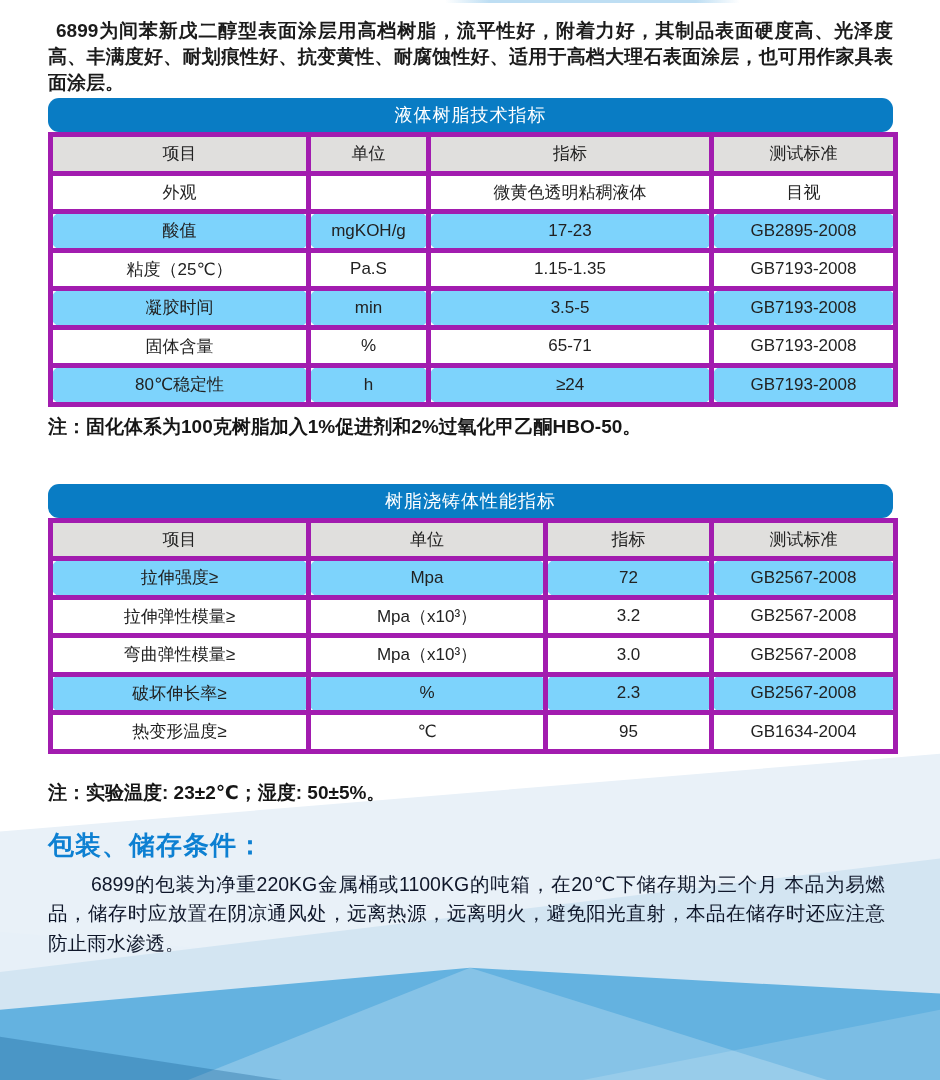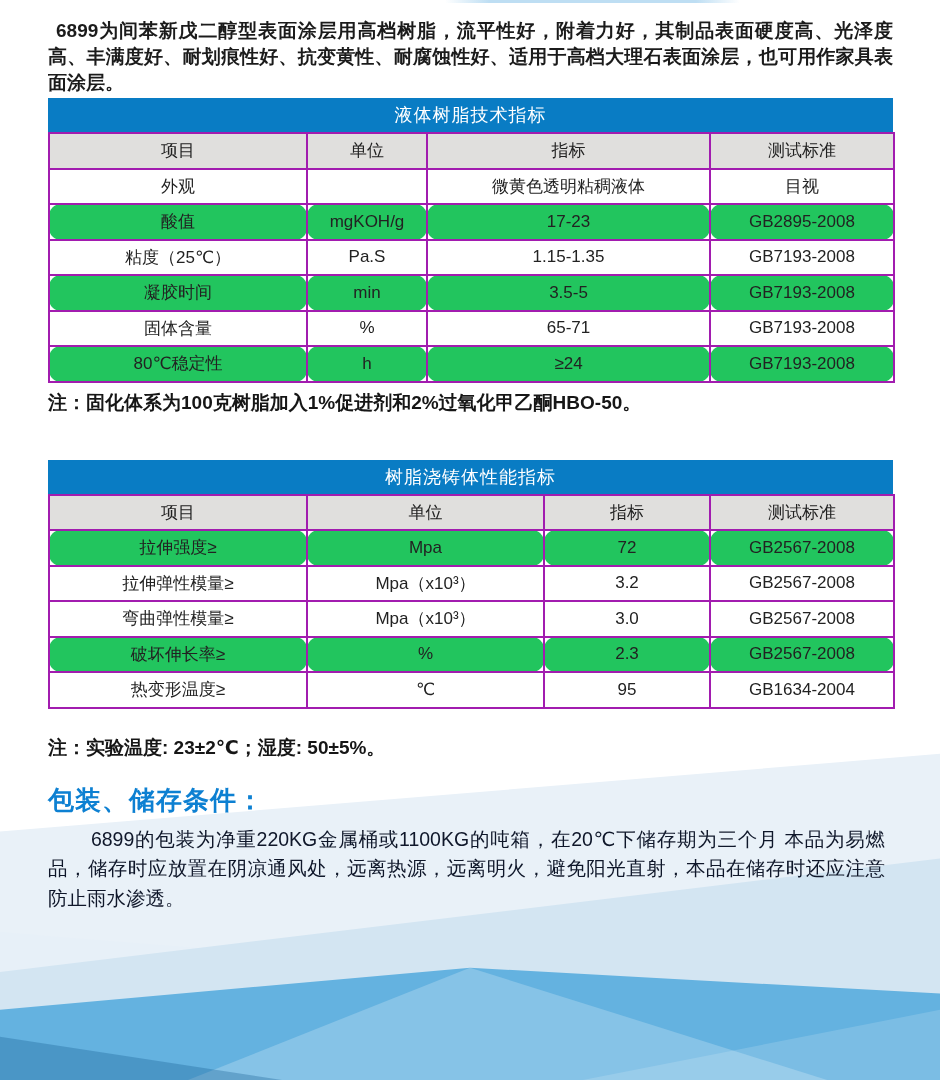--- a/index.html
+++ b/index.html
@@ -21,25 +21,25 @@
   .top-accent{position:absolute;top:0;left:445px;width:295px;height:3px;
     background:linear-gradient(90deg,rgba(190,222,243,0),#bedef3 15%,#bedef3 85%,rgba(190,222,243,0));}
   
   .content{position:relative;padding:0 47px 0 48px;}
   .intro{margin:18px 0 0 0;font-size:19px;line-height:26px;font-weight:600;
     text-indent:8px;text-align:justify;color:#1b1b1b;}
   .tbl-wrap{margin-top:2px;}
   .tbl-wrap.second{margin-top:44px;}
   .tbl-title{width:845px;height:34px;background:#097cc4;color:#ffffff;
     display:flex;align-items:center;justify-content:center;
-    font-size:18px;font-weight:500;letter-spacing:1px;}
+    font-size:18px;font-weight:500;letter-spacing:1px;border-radius:11px;}
   table{border-collapse:collapse;width:845px;table-layout:fixed;}
-  td{border:2px solid #a21caf;height:33.5px;text-align:center;vertical-align:middle;
+  td{border:5px solid #a21caf;height:33.5px;text-align:center;vertical-align:middle;
     font-size:17px;color:#222222;background:#ffffff;padding:0 4px;overflow:hidden;}
-  tr.alt td{background:#22c55e;border-radius:12px;}
+  tr.alt td{background:#7dd3fc;border-radius:12px;}
   tr.head td{background:#e0dfdd;font-weight:500;}
   .note{margin:7px 0 0 0;font-size:19px;font-weight:600;color:#161616;}
   .note.second{margin-top:26px;}
   .storage-heading{margin:22px 0 0 0;font-size:26px;font-weight:700;color:#0d80d2;letter-spacing:1px;}
   .para{margin:7px 8px 0 0;font-size:19.5px;line-height:29.5px;font-weight:400;
     text-indent:2.2em;text-align:justify;color:#0f172a;}
   .para.second{margin-top:20px;}
 </style>
 </head>
 <body>

